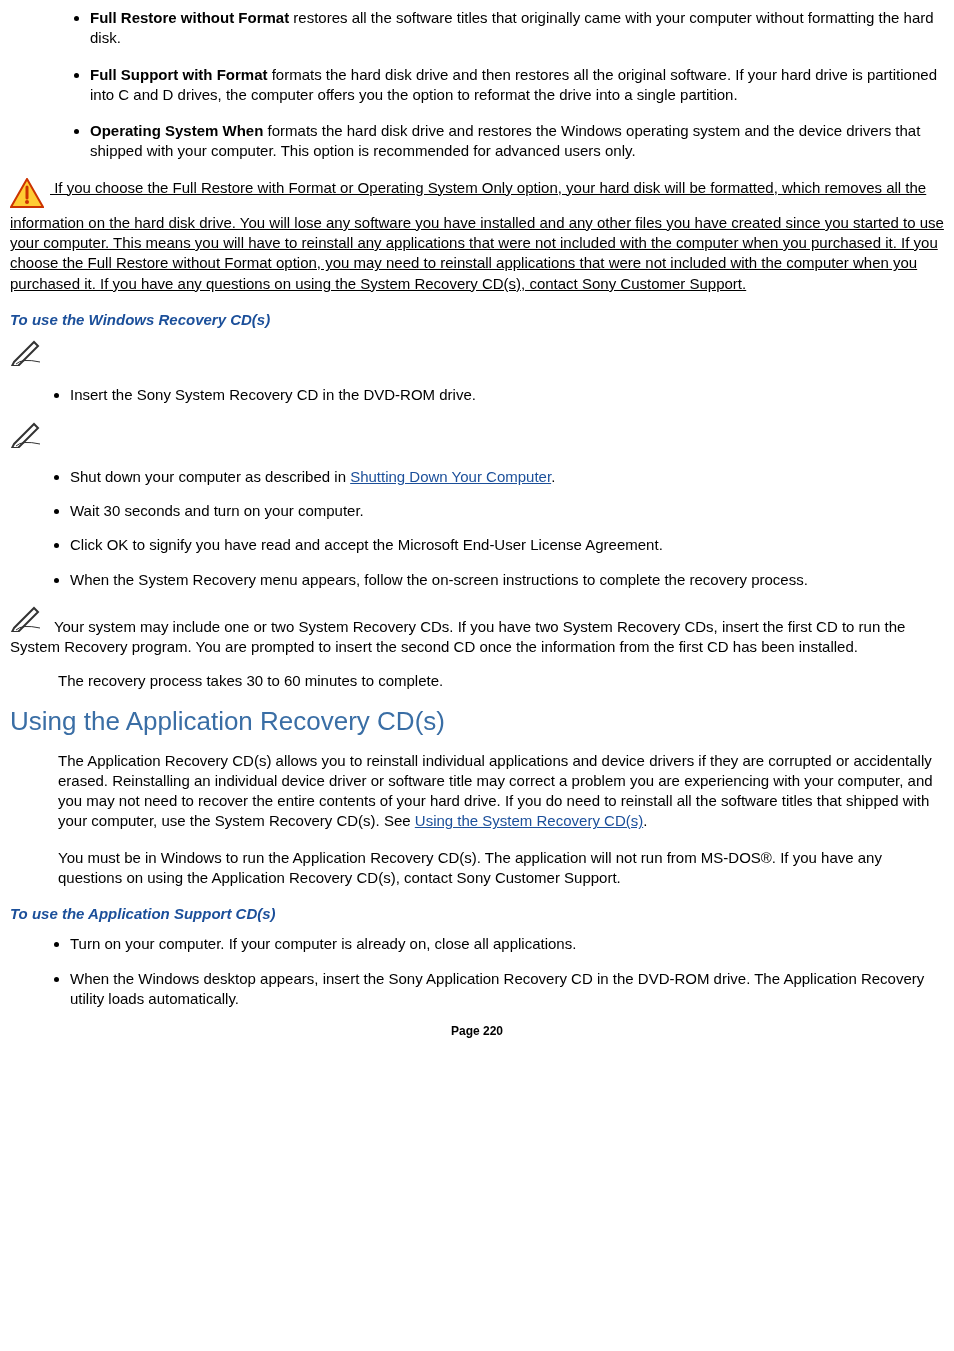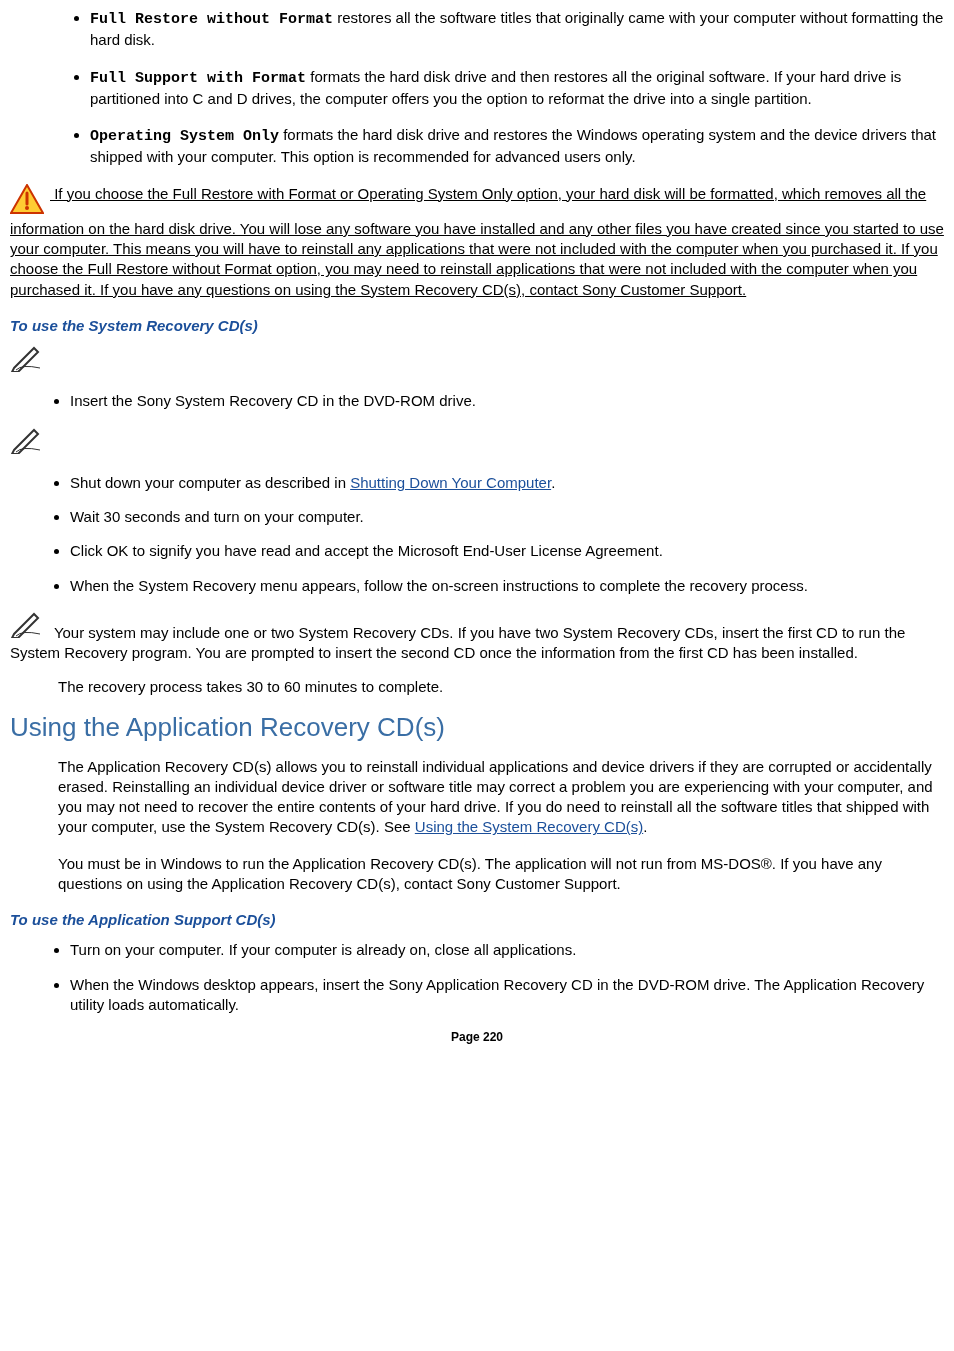--- a/index.html
+++ b/index.html
@@ -21,21 +21,21 @@
     margin-bottom: 16px;
   }
   ul.steps {
     list-style-type: disc;
     padding-left: 40px;
     margin: 10px 0 10px 20px;
   }
   ul.steps li {
     margin-bottom: 14px;
   }
-  .bold { font-weight: bold; font-family: Liberation Mono, monospace; }
+  .bold { font-weight: bold; }
   .warning-block {
     clear: both;
     margin: 6px 0 14px 0;
     line-height: 1.35;
     text-decoration: underline;
   }
   .warning-icon {
     display: inline-block;
     vertical-align: top;
     margin-right: 6px;
@@ -84,35 +84,35 @@
 <body>
 
 <ul class="options">
   <li>
     <span class="bold">Full Restore without Format</span><span> restores all the software titles that originally came with your computer without formatting the hard disk.</span>
   </li>
   <li>
     <span class="bold">Full Support with Format</span><span> formats the hard disk drive and then restores all the original software. If your hard drive is partitioned into C and D drives, the computer offers you the option to reformat the drive into a single partition.</span>
   </li>
   <li>
-    <span class="bold">Operating System Only</span><span> formats the hard disk drive and restores the Windows operating system and the device drivers that shipped with your computer. This option is recommended for advanced users only.</span>
+    <span class="bold">Operating System When</span><span> formats the hard disk drive and restores the Windows operating system and the device drivers that shipped with your computer. This option is recommended for advanced users only.</span>
   </li>
 </ul>
 
 <div class="warning-block">
   <span class="warning-icon">
     <svg width="34" height="30" viewBox="0 0 34 30">
       <polygon points="17,1 33,29 1,29" fill="#ffcc33" stroke="#cc3300" stroke-width="2"></polygon>
       <line x1="17" y1="9" x2="17" y2="20" stroke="#cc3300" stroke-width="3" stroke-linecap="round"></line>
       <circle cx="17" cy="24" r="2" fill="#cc3300"></circle>
     </svg>
   </span><span> If you choose the Full Restore with Format or Operating System Only option, your hard disk will be formatted, which removes all the information on the hard disk drive. You will lose any software you have installed and any other files you have created since you started to use your computer. This means you will have to reinstall any applications that were not included with the computer when you purchased it. If you choose the Full Restore without Format option, you may need to reinstall applications that were not included with the computer when you purchased it. If you have any questions on using the System Recovery CD(s), contact Sony Customer Support.</span>
 </div>
 
-<div class="sub-heading">To use the System Recovery CD(s)</div>
+<div class="sub-heading">To use the Windows Recovery CD(s)</div>
 
 <div class="note-block">
   <span class="note-icon">
     <svg width="36" height="28" viewBox="0 0 36 28">
       <path d="M4 24 L24 4 L28 8 L8 28 L2 28 Z" fill="none" stroke="#333" stroke-width="2"></path>
       <path d="M2 28 L8 28" stroke="#333" stroke-width="2"></path>
       <path d="M24 4 L28 8" fill="#333"></path>
       <path d="M6 26 Q 12 20 30 24" fill="none" stroke="#333" stroke-width="1"></path>
     </svg>
   </span>

